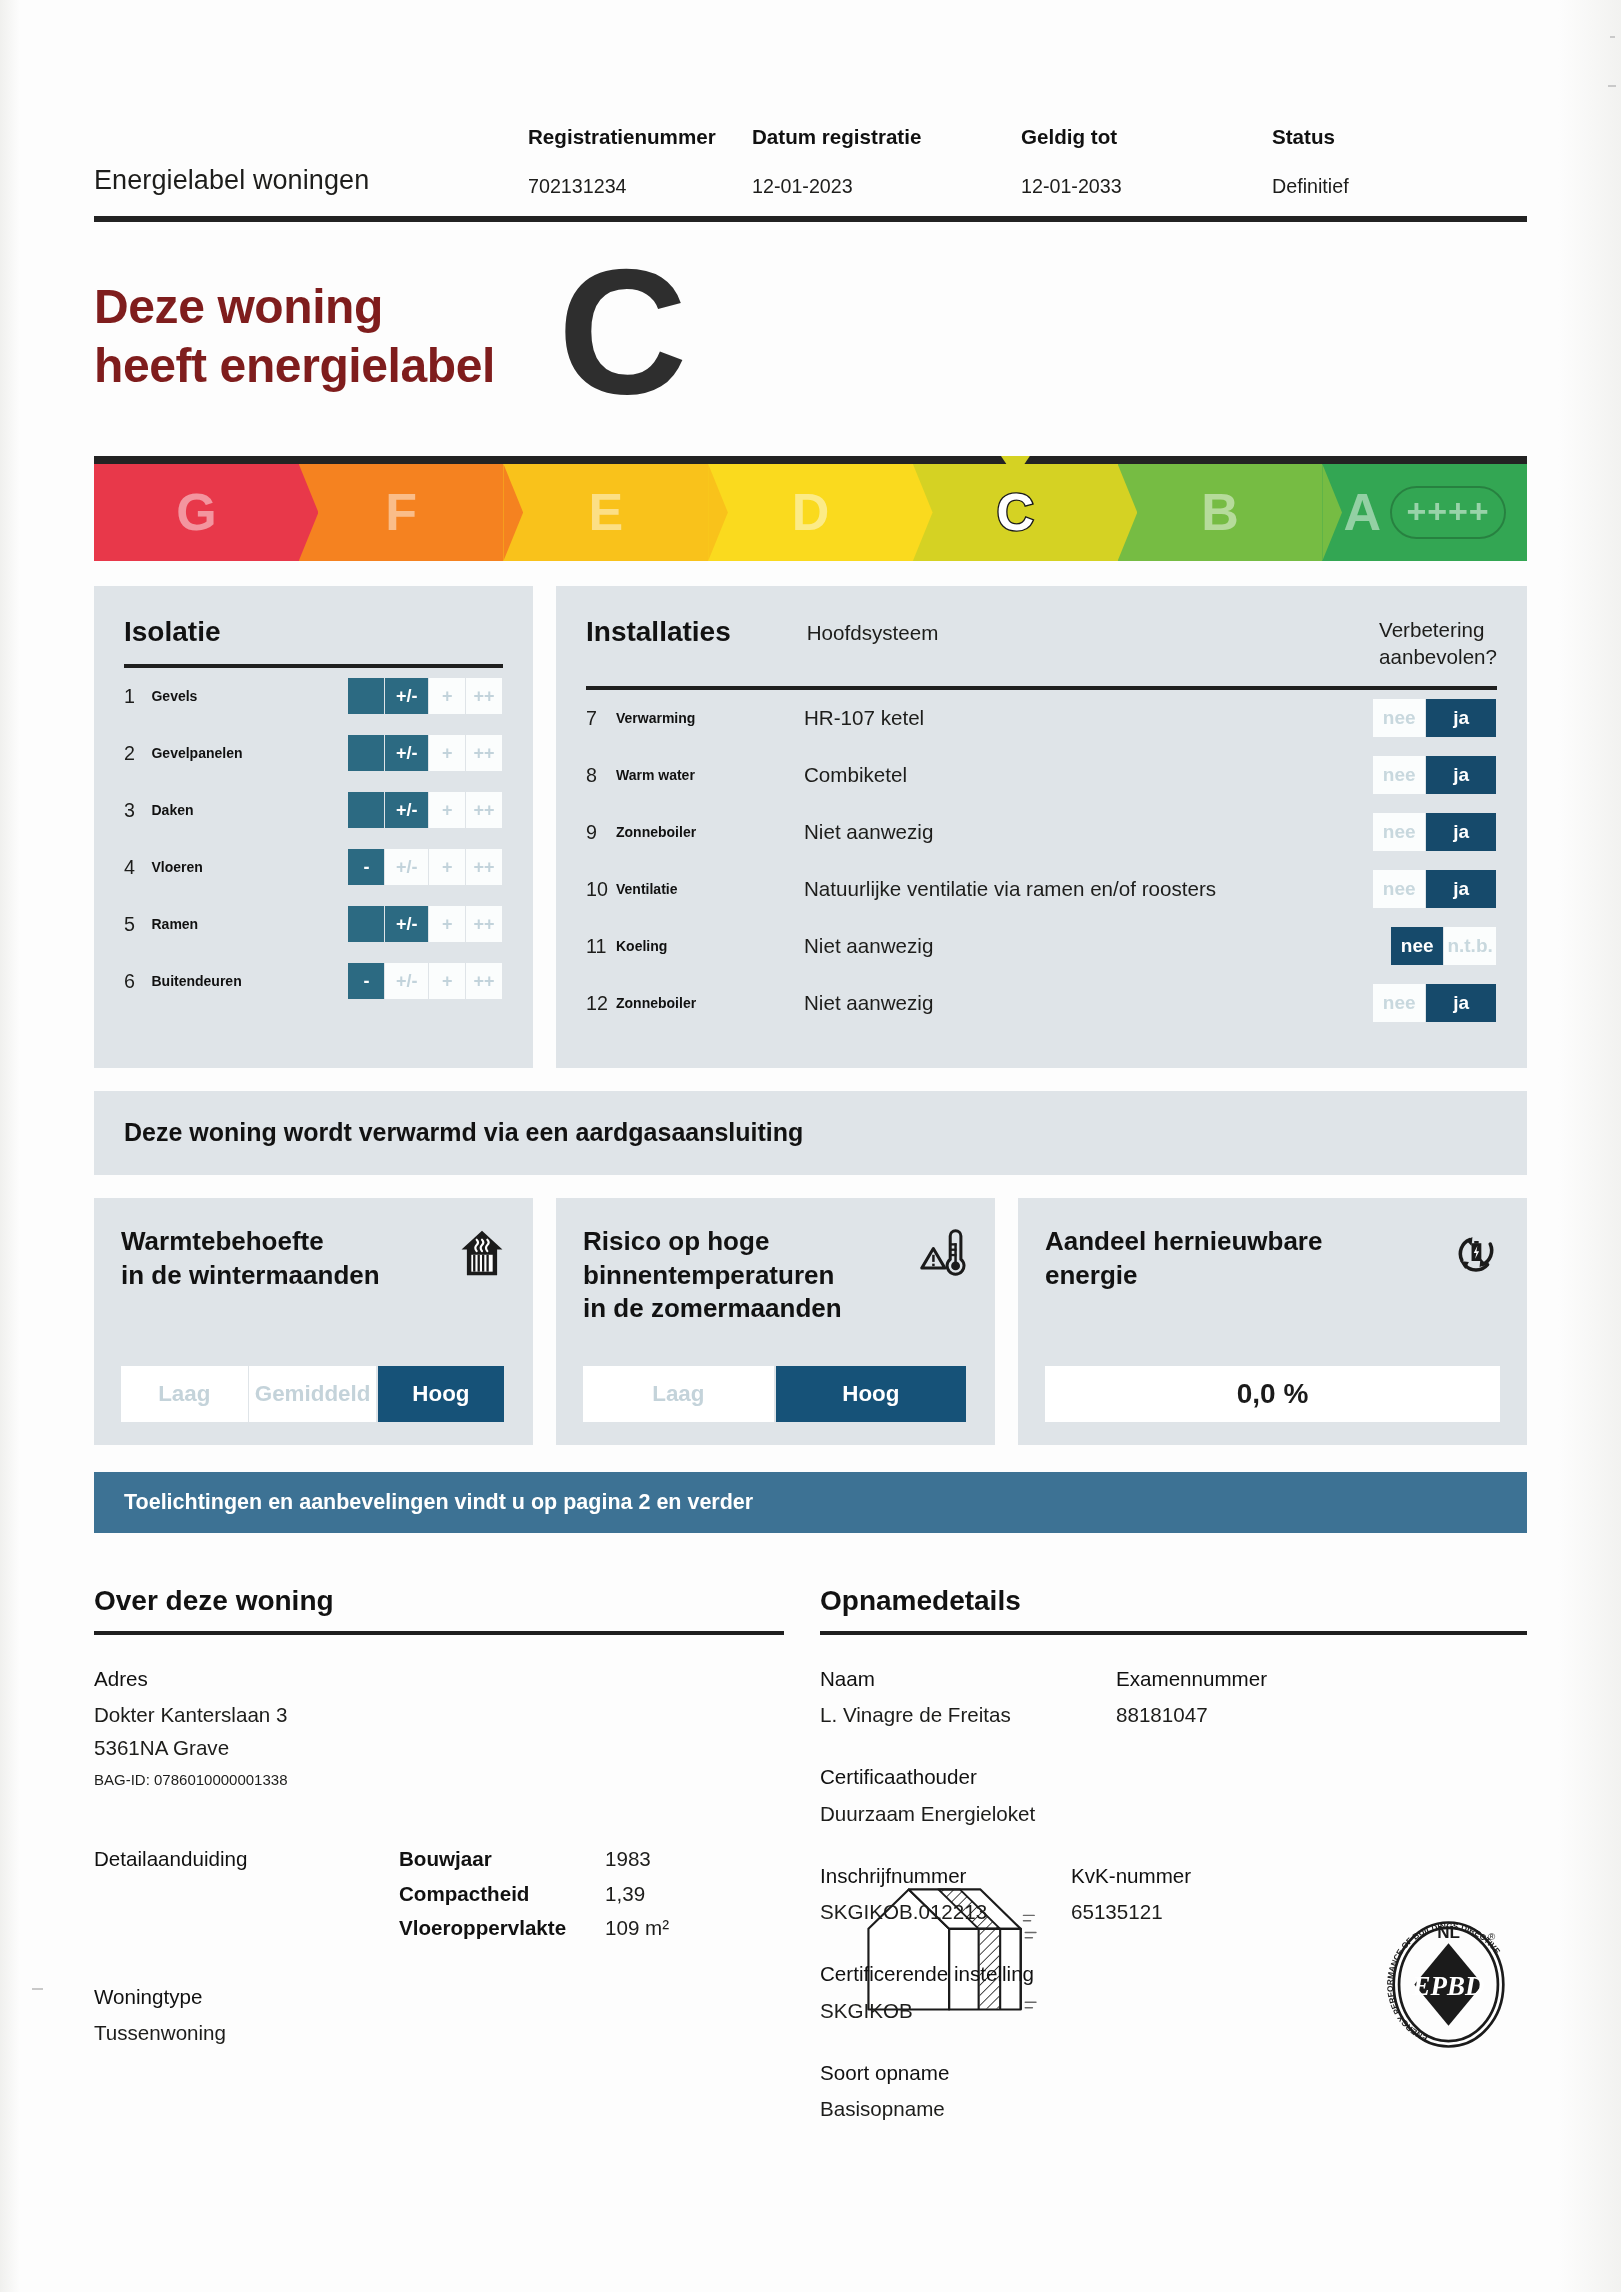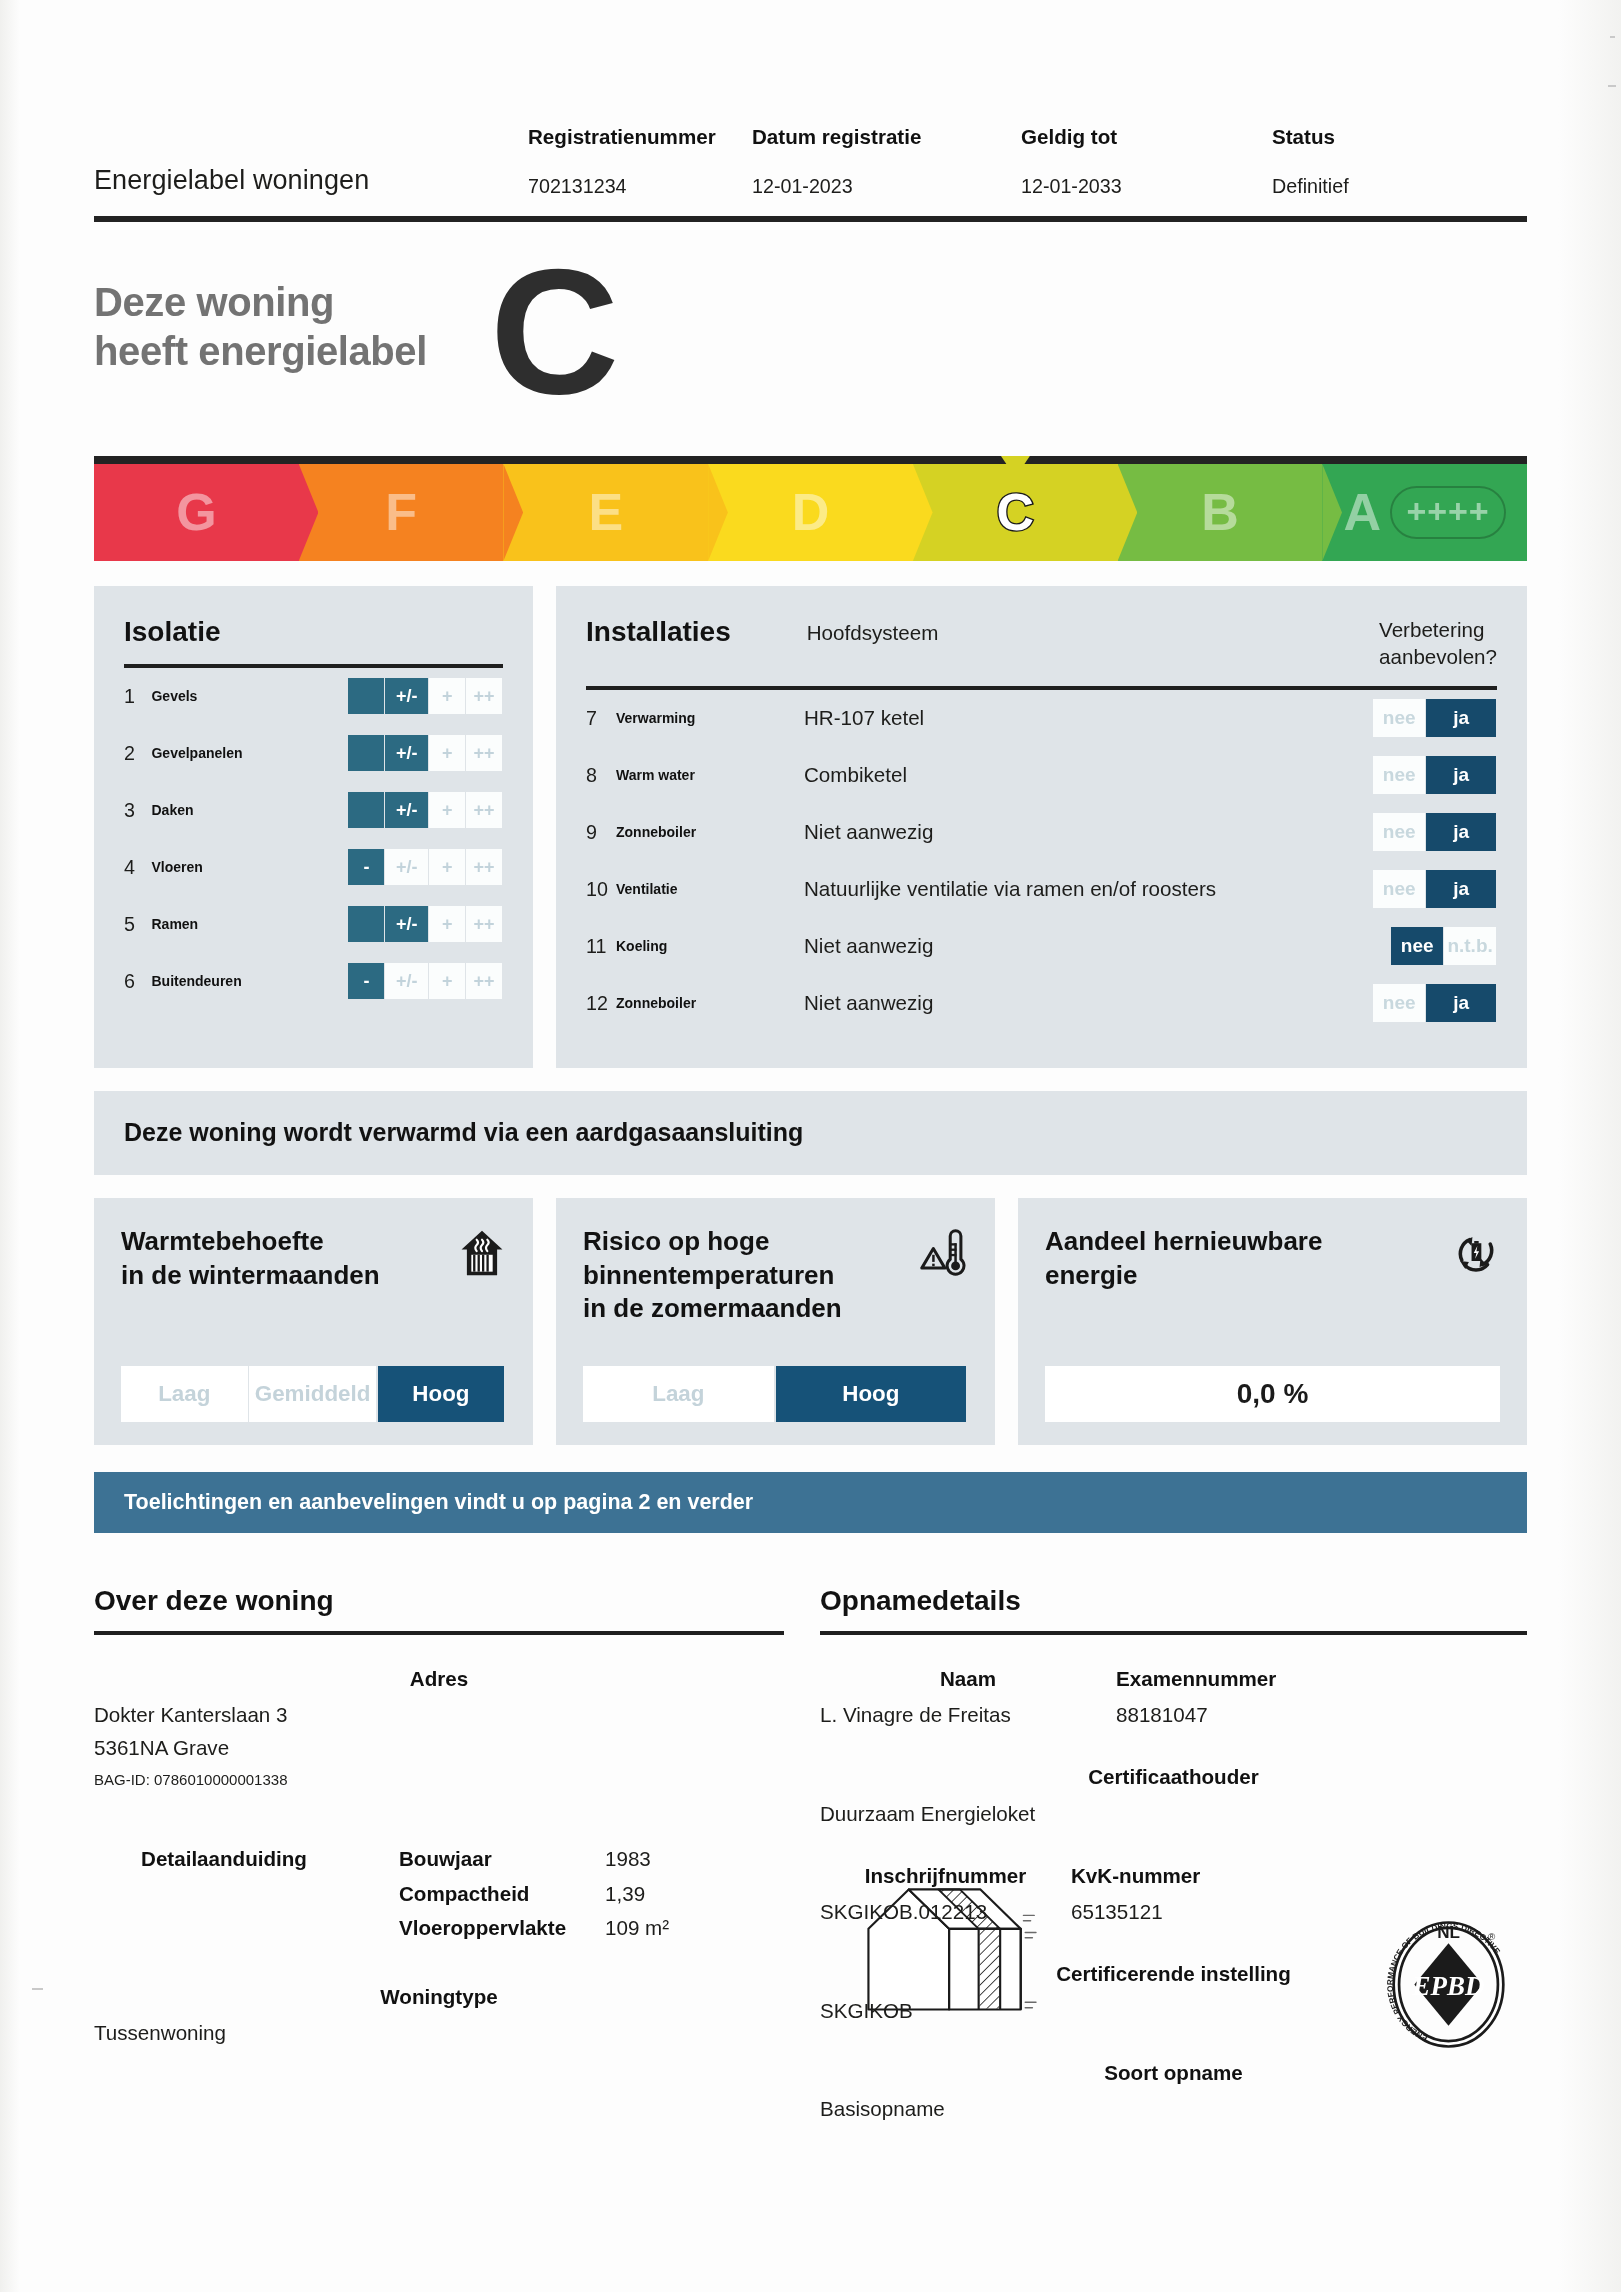--- a/index.html
+++ b/index.html
@@ -29,21 +29,21 @@
   .brand { font-size:27px; color:#1d1d1b; letter-spacing:0.1px; padding-bottom:1.8px; width:434px; }
   .meta-cols { display:flex; flex:1; }
   .meta-col { display:flex; flex-direction:column; }
   .mc1 { width:224px; } .mc2 { width:269px; } .mc3 { width:251px; } .mc4 { width:auto; }
   .meta-label { font-size:20.6px; font-weight:bold; color:#111; margin-bottom:26px; }
   .meta-value { font-size:19.7px; color:#1d1d1b; }
   .hrule { height:6.3px; background:#232323; margin-top:18px; }
 
   
   .headline-row { display:flex; align-items:flex-start; margin-top:56px; }
-  .headline { font-size:40px; font-weight:bold; line-height:1.22; color:#737373; letter-spacing:-0.4px; }
+  .headline { font-size:48px; font-weight:bold; line-height:1.22; color:#7f1d1d; letter-spacing:-0.4px; }
   .big-letter {
     font-size:179px; font-weight:bold; line-height:0.78;
     color:#2e2e2e; margin-left:63px; margin-top:-16px; letter-spacing:-3.6px;
   }
 
   
   .scalewrap { margin-top:54px; position:relative; }
   .scale-top { height:8px; background:#232323; position:relative; }
   .scale-notch {
     position:absolute; top:0px; width:41px; height:30px;
@@ -155,21 +155,21 @@
   }
   .banner-txt { font-size:21.5px; font-weight:bold; color:#ffffff; }
 
   
   .bottom { display:flex; gap:36px; margin-top:52px; }
   .bcol { position:relative; }
   .bcol-l { width:690px; }
   .bcol-r { flex:1; }
   .b-title { font-size:28px; font-weight:bold; color:#121212; }
   .b-rule { height:3.6px; background:#1f1f1f; margin-top:14.3px; }
-  .fld-label { font-size:20.6px; font-weight:bold; color:#111;text-align:center; }
+  .fld-label { font-size:20.6px; font-weight:normal; color:#111; }
   .fld-val { font-size:20.6px; color:#1d1d1b; }
   .fld-small { font-size:15px; color:#1d1d1b; }
 
   .kv-grid { display:flex; }
   .kv-key { font-size:20.6px; font-weight:bold; color:#111; }
   .kv-val { font-size:20.6px; color:#1d1d1b; }
 
   .house-svg { margin-left:385px; margin-top:12.5px; }
   .epbd { position:absolute; right:12.5px; bottom:70px; width:133px; height:133px; }
 </style>

